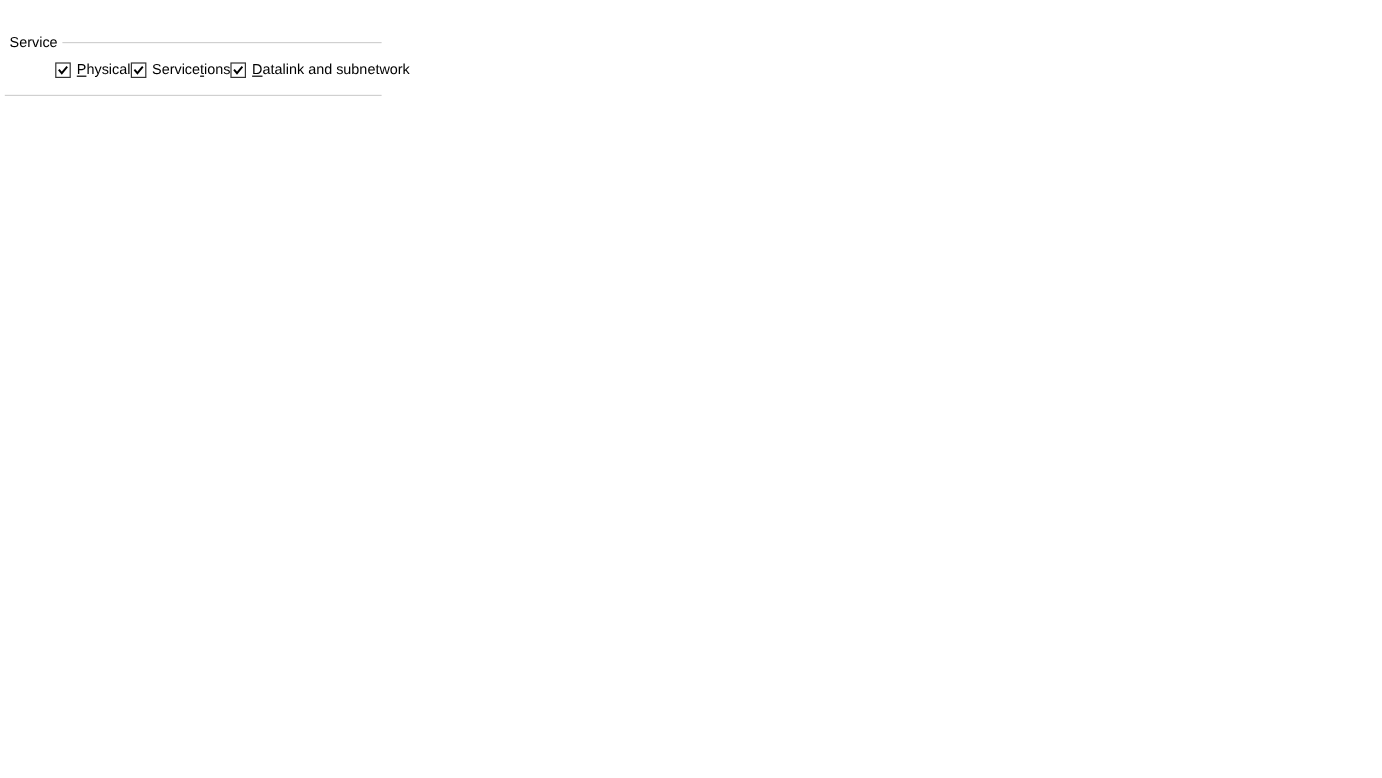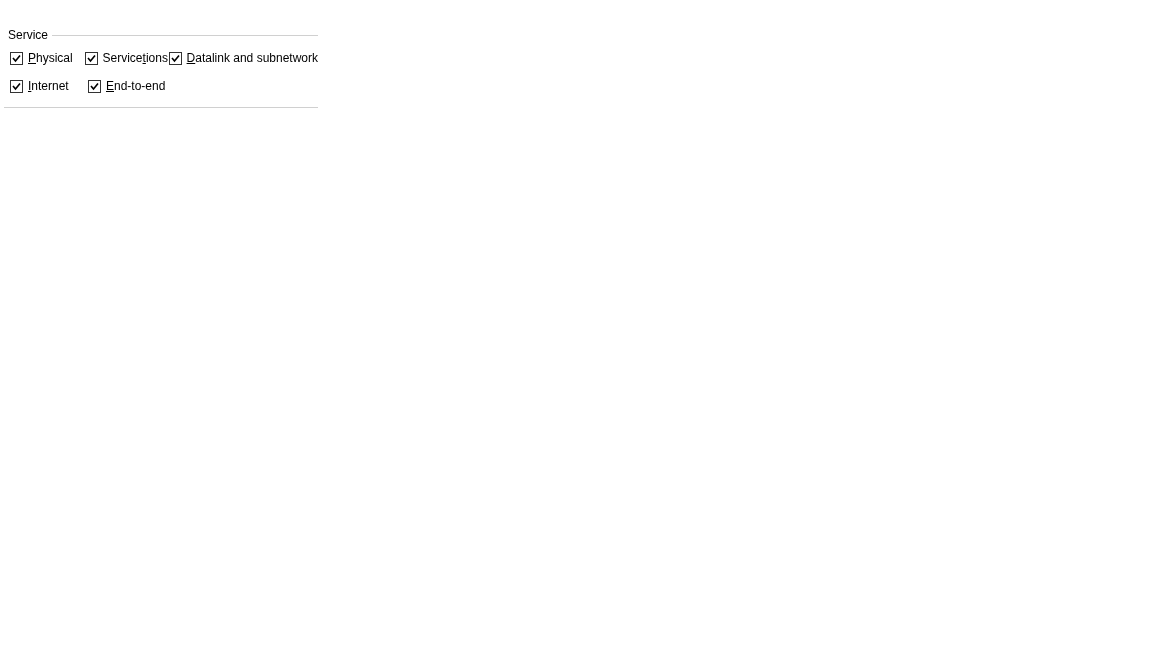--- a/index.html
+++ b/index.html
@@ -34,21 +34,21 @@
     }
     .row {
       display: flex;
       margin-bottom: 14px;
     }
     .check-item {
       display: flex;
       align-items: center;
       cursor: default;
     }
-    .check-item.col1 { width: 78px; }
+    .check-item.col1 { width: 78px; margin-left: 36px; }
     .check-item.col2 { width: 88px; }
     .checkbox {
       width: 13px;
       height: 13px;
       border: 1px solid #333333;
       box-sizing: border-box;
       background: #ffffff;
       display: inline-flex;
       align-items: center;
       justify-content: center;
@@ -105,37 +105,16 @@
         <span class="checkbox">
           <svg class="checkmark" viewBox="0 0 11 11">
               <path d="M2 5 L4.5 8 L9 2.5" stroke="#000" stroke-width="1.6" fill="none"></path>
             </svg>
         </span>
         <span class="label"><span></span><span class="u">D</span><span>atalink and subnetwork</span></span>
       </label>
 
     </div>
 
-    <div class="row">
-
-      <label class="check-item col1">
-        <span class="checkbox">
-          <svg class="checkmark" viewBox="0 0 11 11">
-              <path d="M2 5 L4.5 8 L9 2.5" stroke="#000" stroke-width="1.6" fill="none"></path>
-            </svg>
-        </span>
-        <span class="label"><span></span><span class="u">I</span><span>nternet</span></span>
-      </label>
-
-      <label class="check-item col2">
-        <span class="checkbox">
-          <svg class="checkmark" viewBox="0 0 11 11">
-              <path d="M2 5 L4.5 8 L9 2.5" stroke="#000" stroke-width="1.6" fill="none"></path>
-            </svg>
-        </span>
-        <span class="label"><span></span><span class="u">E</span><span>nd-to-end</span></span>
-      </label>
-
-    </div>
   </div>
 
   <div class="group-footer-line"></div>
 </div>
 
 </body></html>

